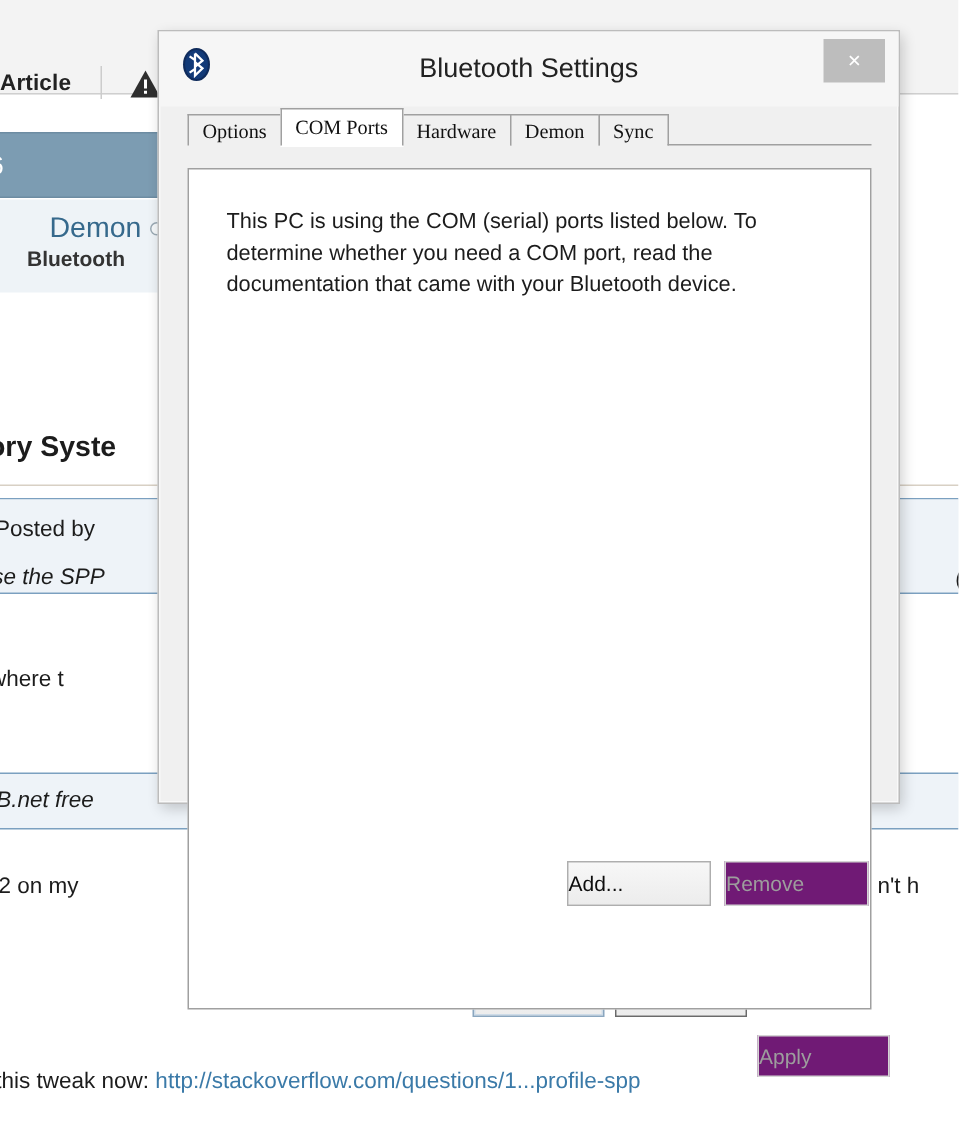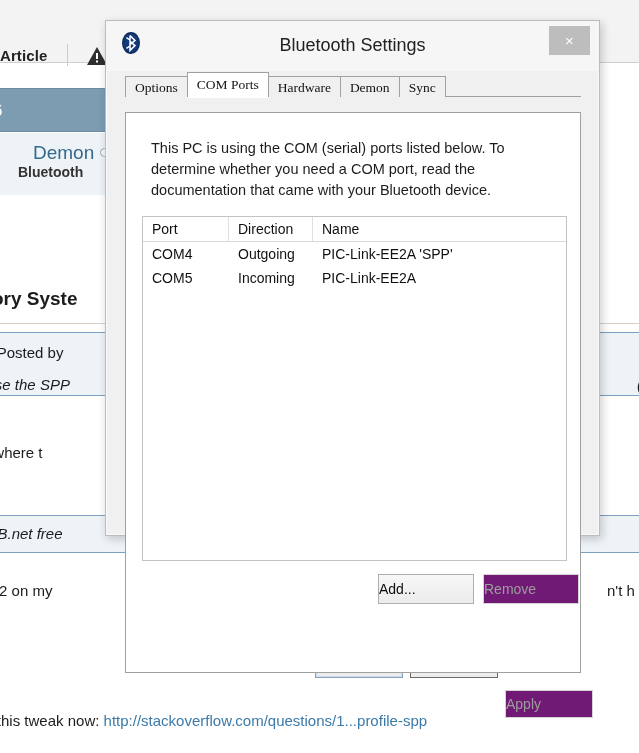--- a/index.html
+++ b/index.html
@@ -393,21 +393,21 @@
     <div class="bg-line italic" style="left:637px; top:376px;">(kind</div>
 
     <div class="bg-line" style="left:-30px; top:444px;">ow/where t</div>
 
     <div class="bg-divider" style="top:515px;"></div>
     <div class="bg-quotebox" style="left:-30px; top:516px; width:680px; height:36px; border:none;"></div>
     <div class="bg-divider" style="top:552px;"></div>
     <div class="bg-line italic" style="left:-30px; top:525px;">er VB.net free</div>
 
     <div class="bg-line" style="left:-26px; top:582px;">2002 on my</div>
-    <div class="bg-line" style="left:607px; top:582px;">n't h</div>
+    <div class="bg-line" style="left:585px; top:582px;">n't h</div>
 
     <div class="bg-bottomline">
       <span>ng this tweak now: </span><a href="#">http://stackoverflow.com/questions/1...profile-spp</a>
     </div>
   </div>
 
   <div class="dialog">
 
     <div class="titlebar">
       <div class="bt-icon">
@@ -427,39 +427,20 @@
       <div class="tab">Hardware</div>
       <div class="tab">Demon</div>
       <div class="tab">Sync</div>
       <div class="tabstrip-filler"></div>
     </div>
 
     <div class="tabpanel">
 
       <div class="desc">This PC is using the COM (serial) ports listed below. To determine whether you need a COM port, read the documentation that came with your Bluetooth device.</div>
 
-      <div class="listview">
-        <div class="lv-header">
-          <div class="cell col-port">Port</div>
-          <div class="cell col-dir">Direction</div>
-          <div class="cell col-name">Name</div>
-        </div>
-
-        <div class="lv-row">
-          <div class="cell col-port">COM4</div>
-          <div class="cell col-dir">Outgoing</div>
-          <div class="cell col-name">PIC-Link-EE2A 'SPP'</div>
-        </div>
-
-        <div class="lv-row">
-          <div class="cell col-port">COM5</div>
-          <div class="cell col-dir">Incoming</div>
-          <div class="cell col-name">PIC-Link-EE2A</div>
-        </div>
-      </div>
 
       <div class="btn btn-add">Add...</div>
       <div class="btn btn-remove disabled">Remove</div>
     </div>
 
     <div class="btn btn-ok focused">OK</div>
     <div class="btn btn-cancel default">Cancel</div>
     <div class="btn btn-apply disabled">Apply</div>
   </div>
 

